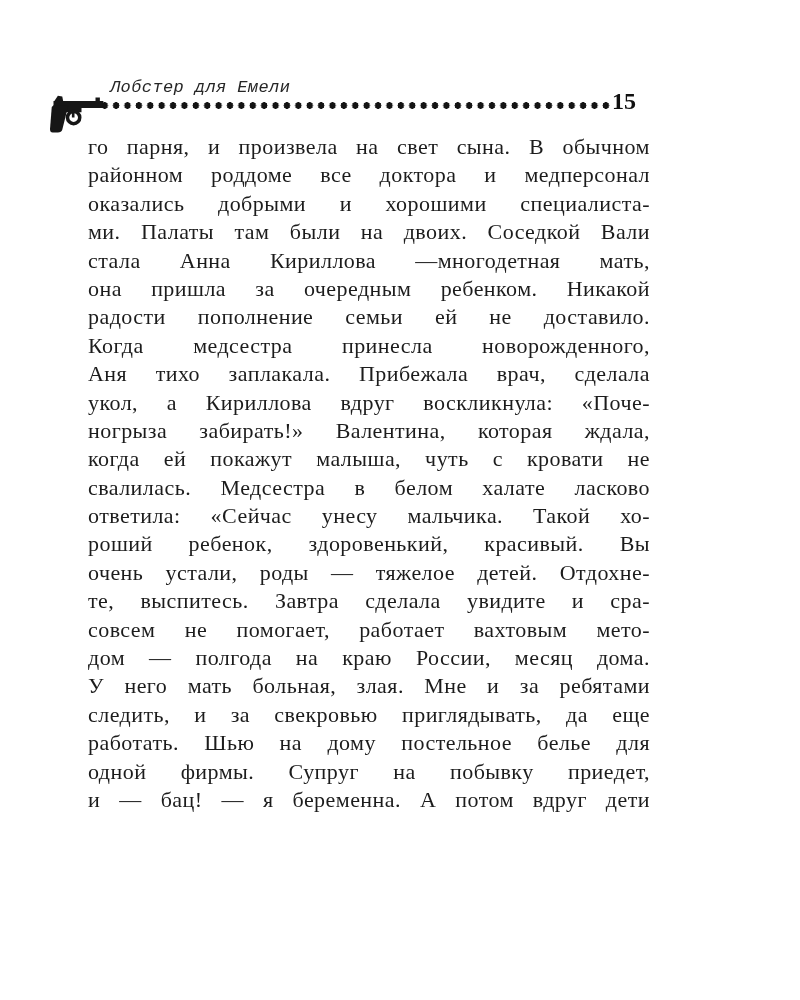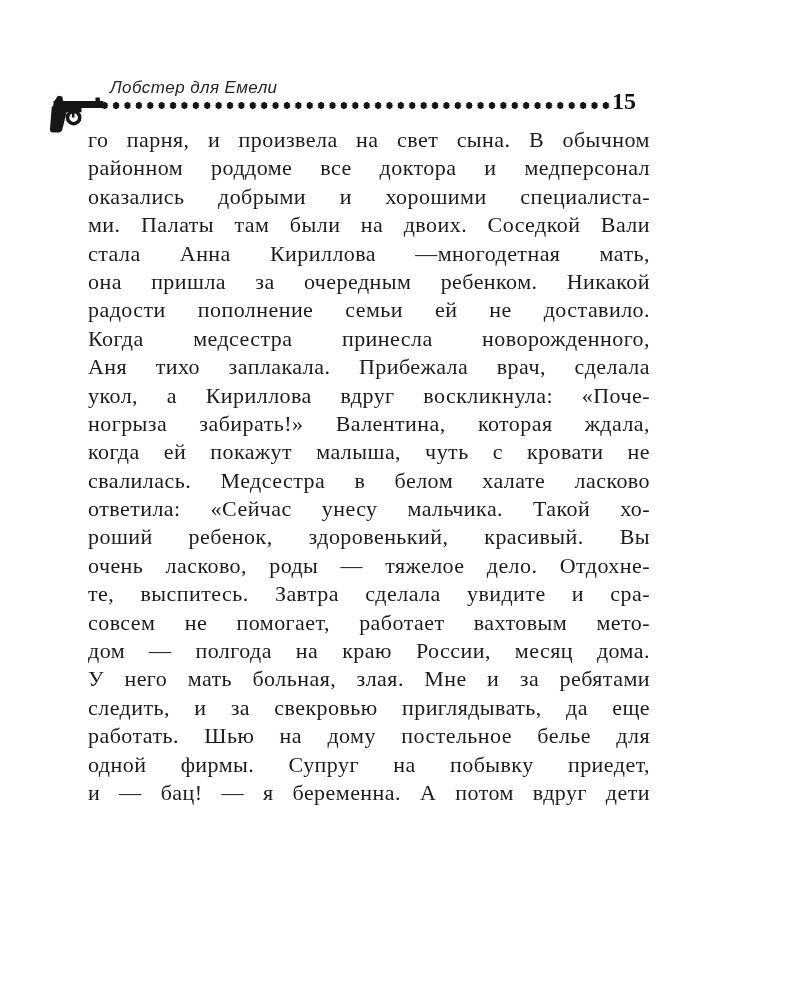--- a/index.html
+++ b/index.html
@@ -15,21 +15,21 @@
     font-family: "Liberation Serif", serif;
     color: #1c1c1c;
     overflow: hidden;
   }
 
   
   .running-title {
     position: absolute;
     left: 110px;
     top: 78px;
-    font-family: Liberation Sans, sans-serif;
+    font-family: Liberation Mono, monospace;
     font-style: italic;
     font-size: 17px;
     letter-spacing: 0.4px;
     color: #262626;
     white-space: nowrap;
     text-align: right;
   }
   .gun-icon {
     position: absolute;
     left: 50px;
@@ -57,21 +57,21 @@
     font-family: "Liberation Serif", serif;
     font-weight: bold;
     font-size: 24px;
     color: #101010;
   }
 
   
   .body-text {
     position: absolute;
     left: 88px;
-    top: 126px;
+    top: 133px;
     width: 562px;
   }
   .text-line {
     height: 28.4px;
     line-height: 28.4px;
     font-size: 22px;
     letter-spacing: 0.45px;
     text-align: justify;
     text-align-last: justify;
     -moz-text-align-last: justify;
@@ -116,21 +116,21 @@
       <div class="text-line">она пришла за очередным ребенком. Никакой</div>
       <div class="text-line">радости пополнение семьи ей не доставило.</div>
       <div class="text-line">Когда медсестра принесла новорожденного,</div>
       <div class="text-line">Аня тихо заплакала. Прибежала врач, сделала</div>
       <div class="text-line">укол, а Кириллова вдруг воскликнула: «Поче-</div>
       <div class="text-line">ногрыза забирать!» Валентина, которая ждала,</div>
       <div class="text-line">когда ей покажут малыша, чуть с кровати не</div>
       <div class="text-line">свалилась. Медсестра в белом халате ласково</div>
       <div class="text-line">ответила: «Сейчас унесу мальчика. Такой хо-</div>
       <div class="text-line">роший ребенок, здоровенький, красивый. Вы</div>
-      <div class="text-line">очень ласково, роды — тяжелое дело. Отдохне-</div>
+      <div class="text-line">очень устали, роды — тяжелое детей. Отдохне-</div>
       <div class="text-line">те, выспитесь. Завтра сделала увидите и сра-</div>
       <div class="text-line">совсем не помогает, работает вахтовым мето-</div>
       <div class="text-line">дом — полгода на краю России, месяц дома.</div>
       <div class="text-line">У него мать больная, злая. Мне и за ребятами</div>
       <div class="text-line">следить, и за свекровью приглядывать, да еще</div>
       <div class="text-line">работать. Шью на дому постельное белье для</div>
       <div class="text-line">одной фирмы. Супруг на побывку приедет,</div>
       <div class="text-line">и — бац! — я беременна. А потом вдруг дети</div>
     </main>
 

